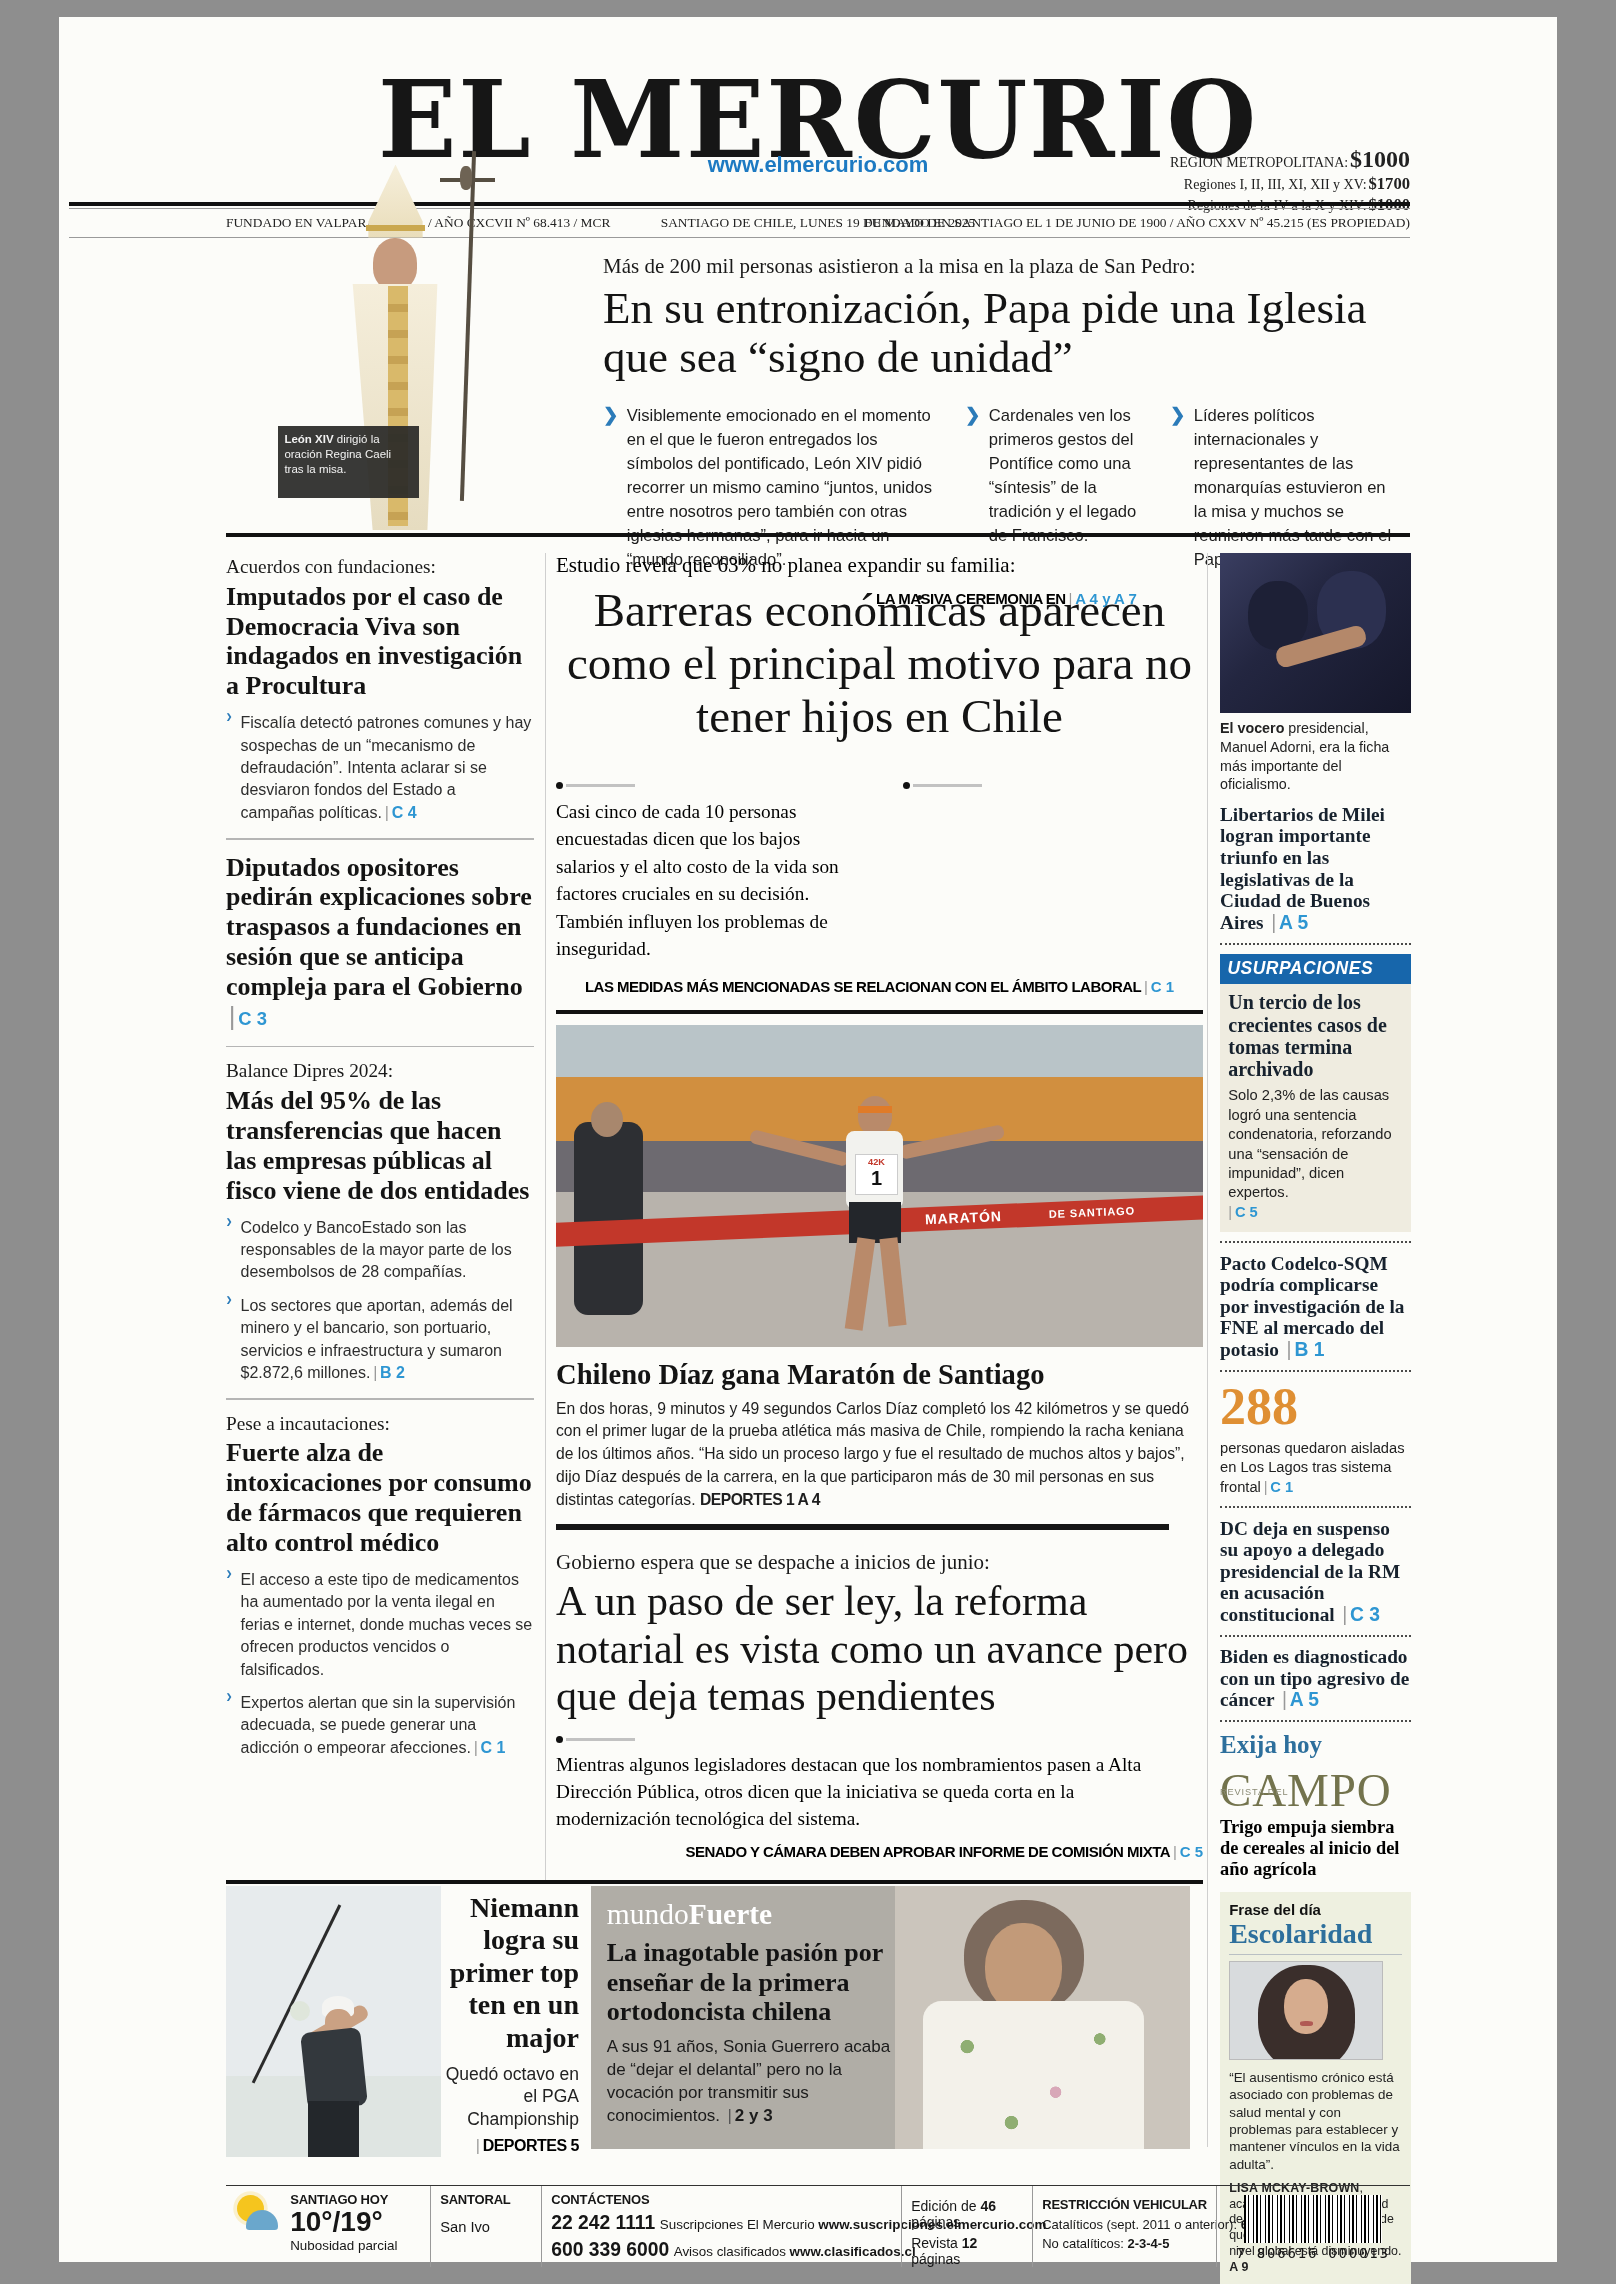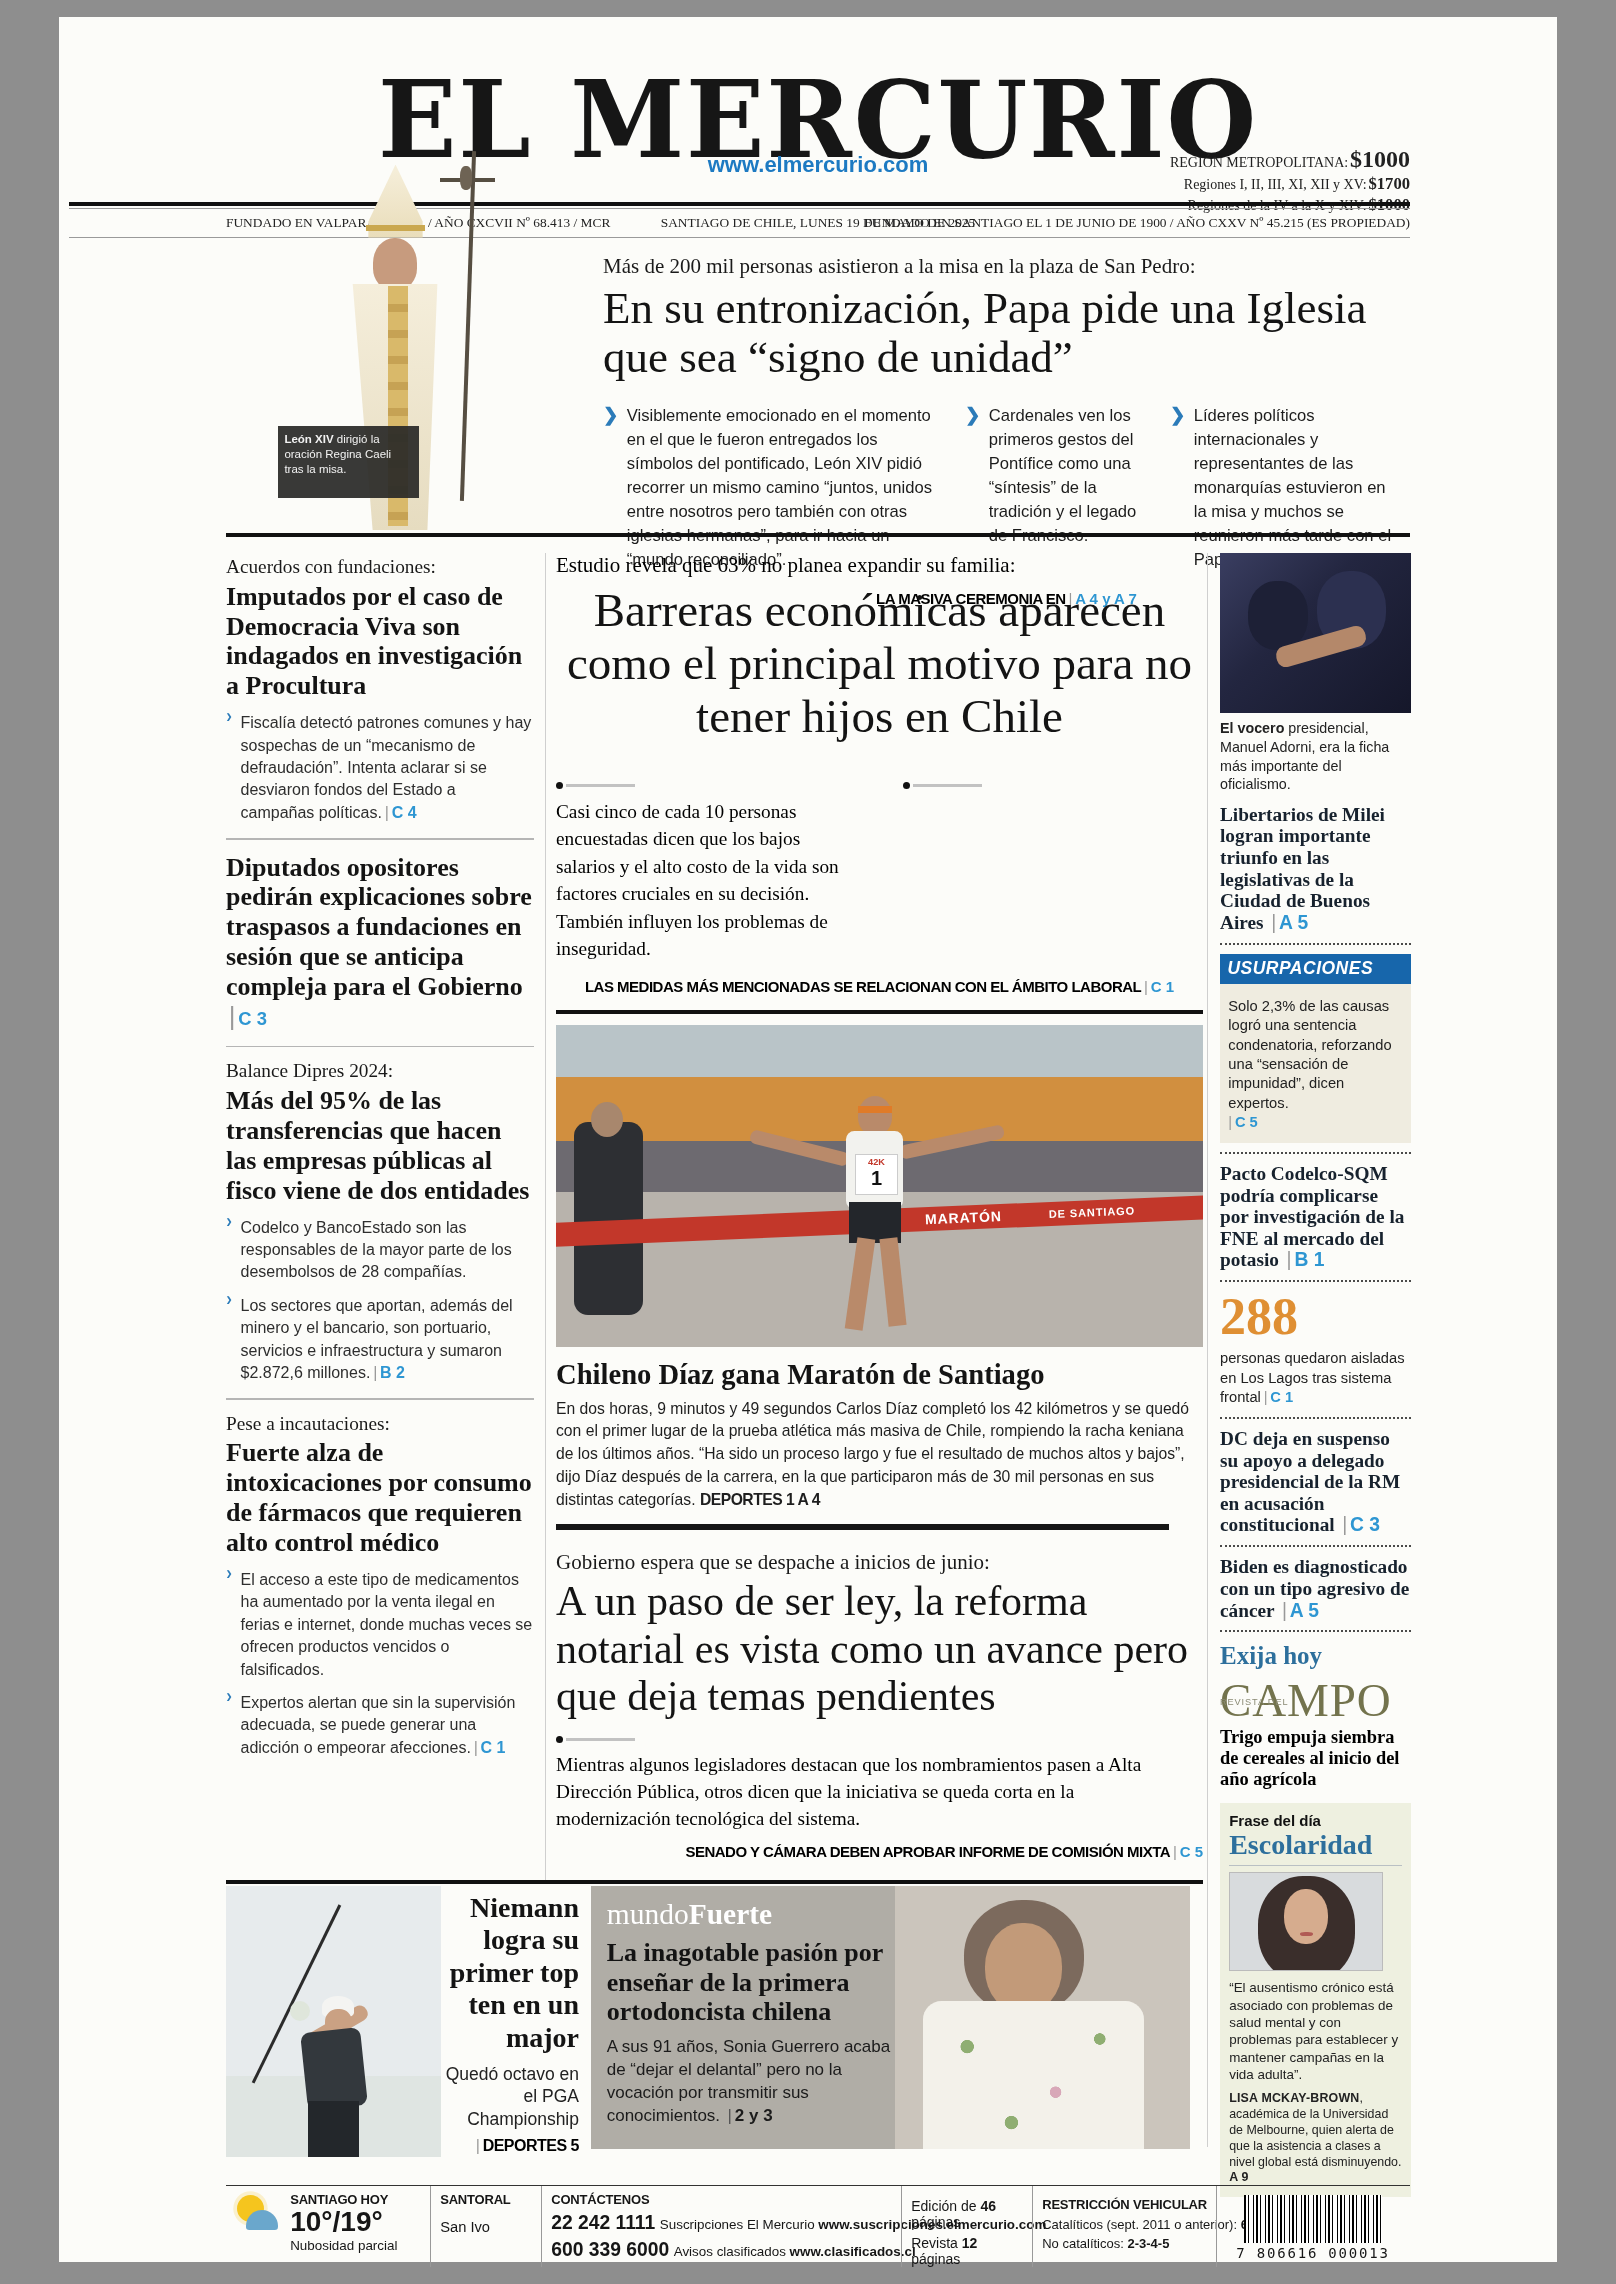--- a/index.html
+++ b/index.html
@@ -362,20 +362,21 @@
       <div class="h2"></div>
       <div class="arm"></div>
 
     </div>
     <div id="rc-caption"><b>El vocero</b><span> presidencial, Manuel Adorni, era la ficha más importante del oficialismo.</span></div>
     <div id="lib-hl" class="rhl serif"><span>Libertarios de Milei logran importante triunfo en las legislativas de la Ciudad de Buenos Aires</span> <span class="bar">|</span><span class="ref">A 5</span></div>
     <div class="dotted"></div>
 
     <div id="usurp-banner">USURPACIONES</div>
     <div id="usurp-panel">
+      <div class="rhl serif">Un tercio de los crecientes casos de tomas termina archivado</div>
       <div id="usurp-text"><span>Solo 2,3% de las causas logró una sentencia condenatoria, reforzando una “sensación de impunidad”, dicen expertos.</span><br><span class="bar" style="padding-left:0;">|</span><span class="ref">C 5</span></div>
     </div>
     <div class="dotted"></div>
 
     <div class="rhl serif"><span>Pacto Codelco-SQM podría complicarse por investigación de la FNE al mercado del potasio</span> <span class="bar">|</span><span class="ref">B 1</span></div>
     <div class="dotted"></div>
 
     <div>
       <div id="stat-num">288</div>
       <div id="stat-text"><span>personas quedaron aisladas en Los Lagos tras sistema frontal</span><span class="bar">|</span><span class="ref">C 1</span></div>
@@ -396,21 +397,21 @@
     <div id="campo-text" class="serif">Trigo empuja siembra de cereales al inicio del año agrícola</div>
 
     <div id="frase">
       <div id="frase-label">Frase del día</div>
       <div id="frase-title" class="serif">Escolaridad</div>
       <div id="frase-photo">
         <div class="hair"></div>
         <div class="face2"></div>
         <div class="lips"></div>
       </div>
-      <div id="frase-quote">“El ausentismo crónico está asociado con problemas de salud mental y con problemas para establecer y mantener campañas en la vida adulta”.</div>
+      <div id="frase-quote">“El ausentismo crónico está asociado con problemas de salud mental y con problemas para establecer y mantener vínculos en la vida adulta”.</div>
       <div id="frase-attr"><b>LISA MCKAY-BROWN</b><span>, académica de la Universidad de Melbourne, quien alerta de que la asistencia a clases a nivel global está disminuyendo. </span><b>A 9</b></div>
     </div>
   </div>
 
   <div class="abs" id="botrule"></div>
   <div class="abs" id="golf">
     <div class="club"></div>
     <div class="glove"></div>
     <div class="armg"></div>
     <div class="capg"></div>

